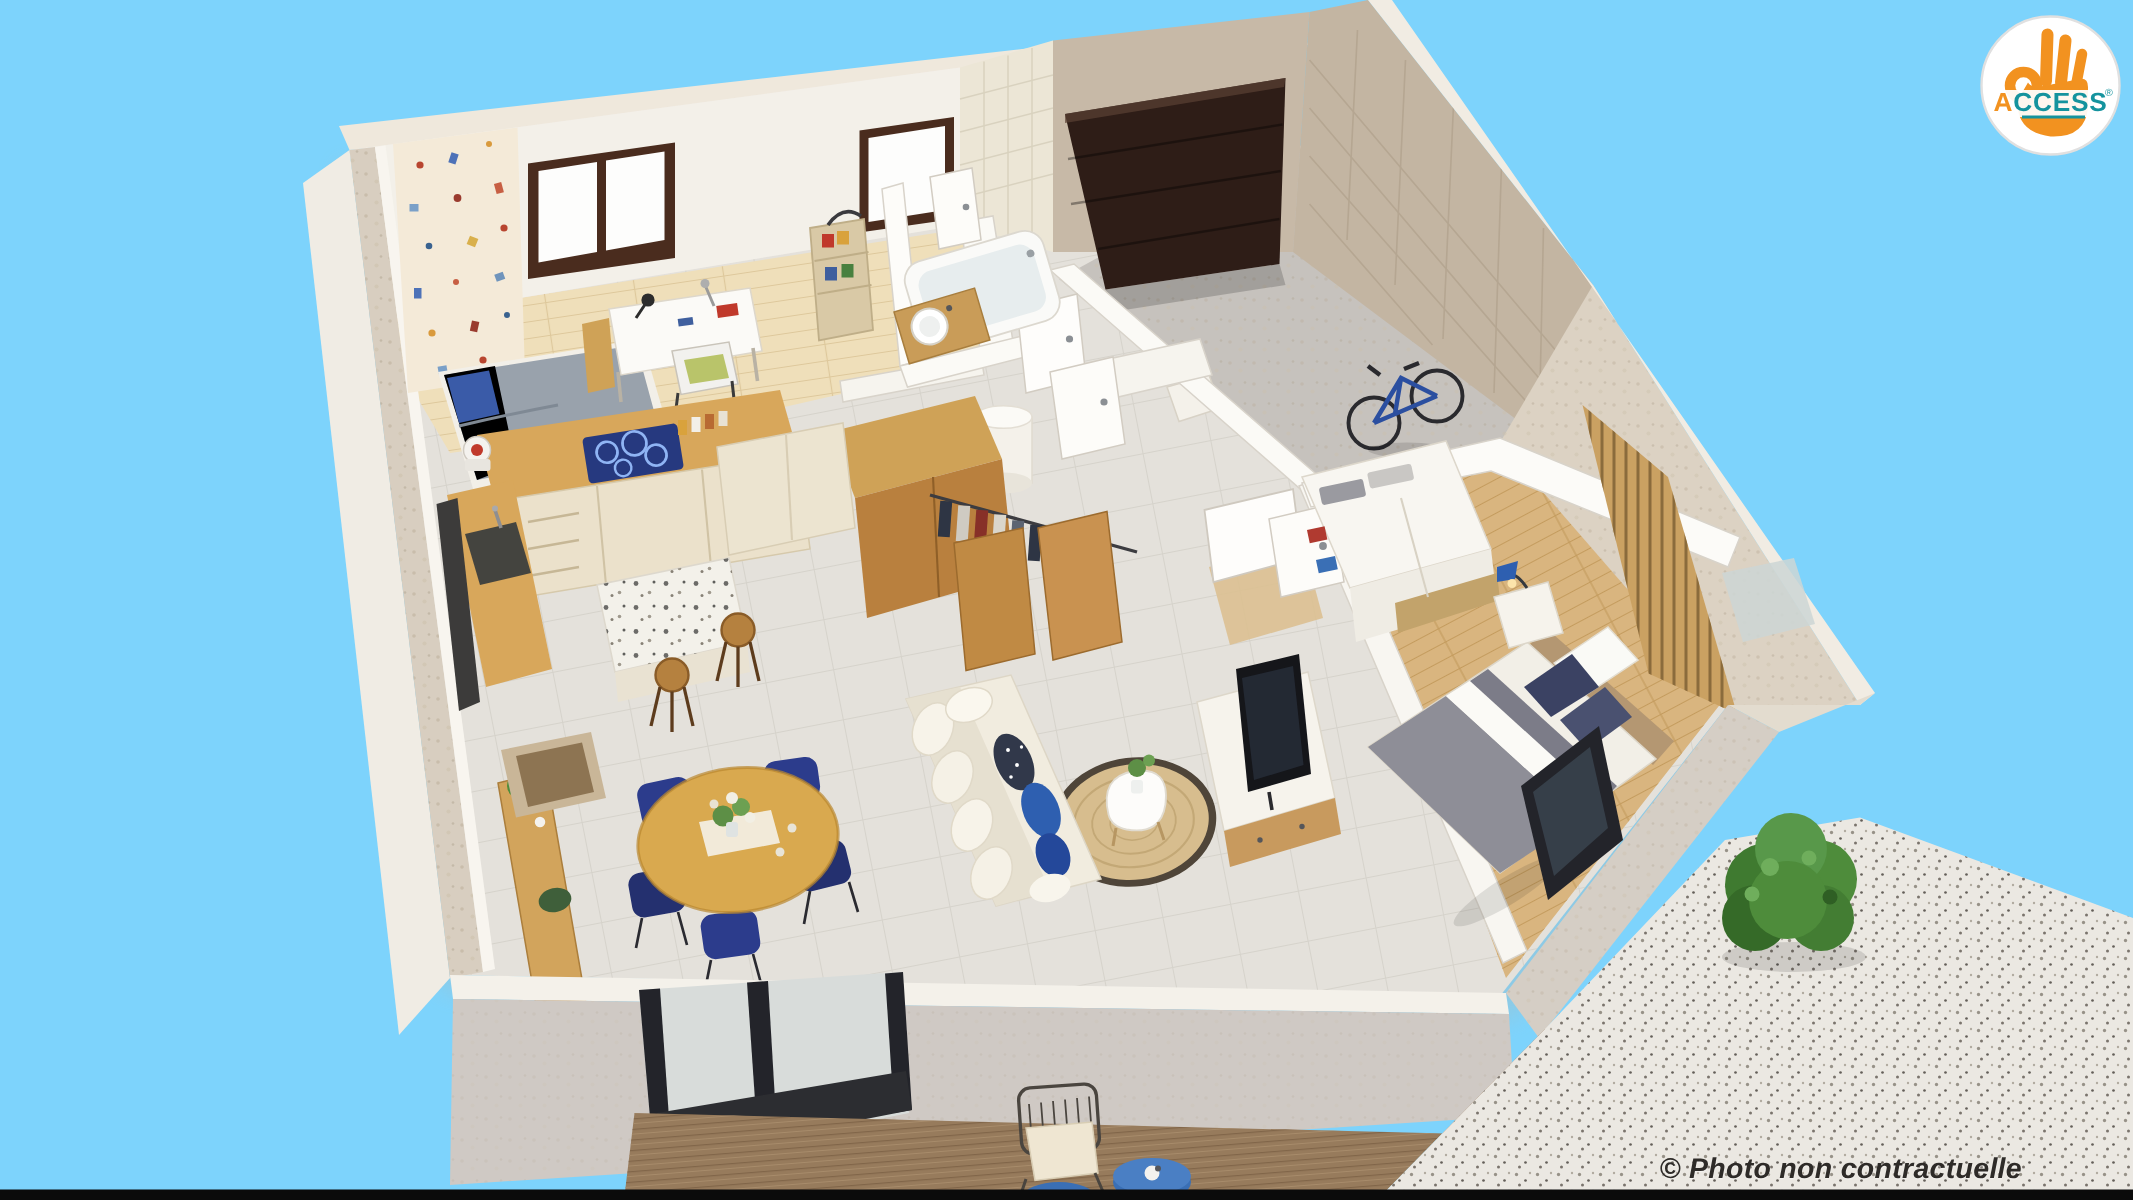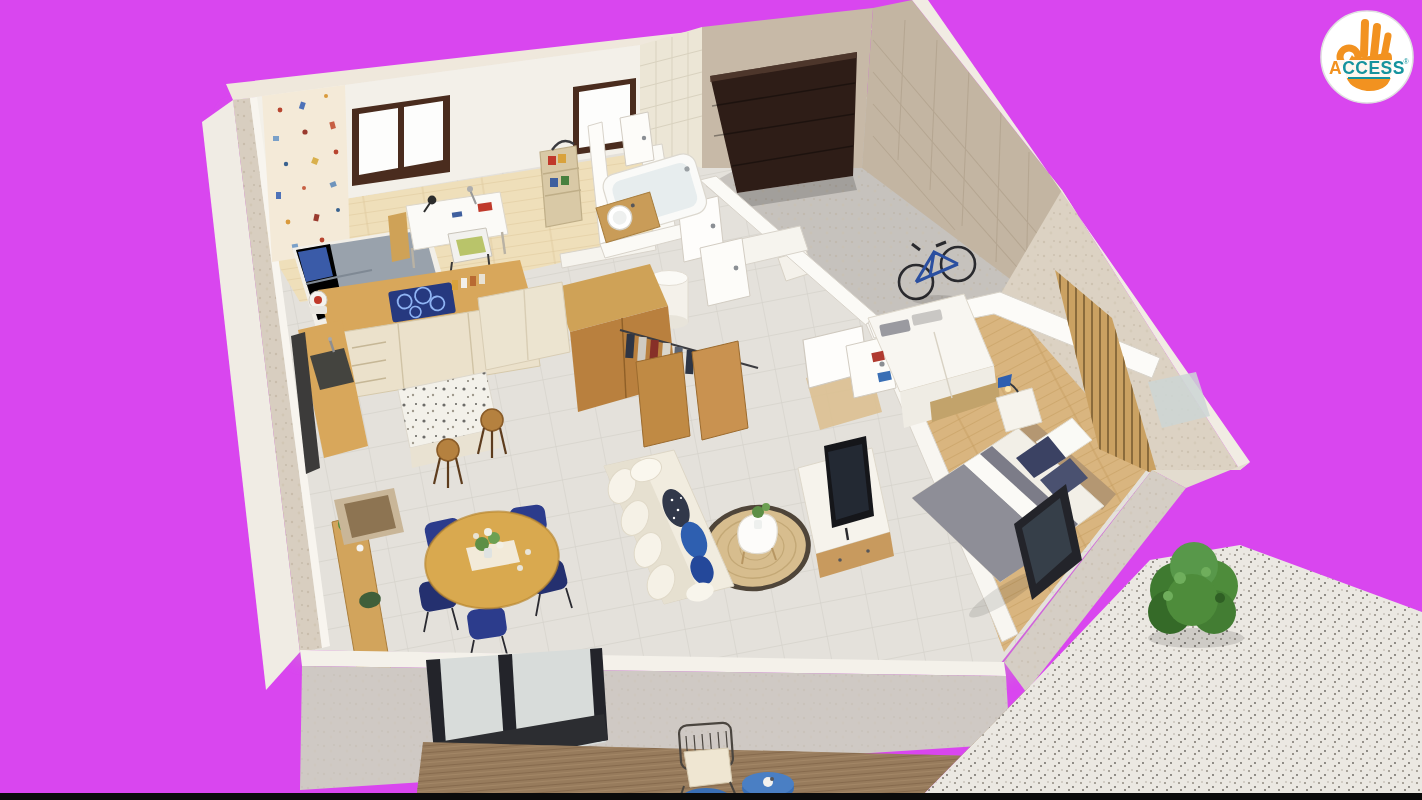--- a/index.html
+++ b/index.html
@@ -1,16 +1,16 @@
 <!DOCTYPE html>
 <html style="--logo-orange: #f29220; --logo_orange: #f29220; --logo-teal: #15939e; --logo_teal: #15939e; --caption: #2e2b28; --navy: #2c3c8c; --royal-blue: #2e5fb0; --royal_blue: #2e5fb0; --cooktop-blue: #26397f; --cooktop_blue: #26397f; --wood: #d8a75b; --oak-dark: #b9803e; --oak_dark: #b9803e; --slat-wood: #caa162; --slat_wood: #caa162; --bedroom-floor: #d9b57f; --bedroom_floor: #d9b57f; --kid-floor: #efdfba; --kid_floor: #efdfba; --tile-floor: #e4e1db; --tile_floor: #e4e1db; --garage-floor: #c6c2bd; --garage_floor: #c6c2bd; --garage-door: #2e1d17; --garage_door: #2e1d17; --brick: #c7b9a7; --travertine: #dcd2c3; --wall-white: #f7f4ef; --wall_white: #f7f4ef; --wall-tile: #ece6d6; --wall_tile: #ece6d6; --front-wall: #cfc9c4; --front_wall: #cfc9c4; --deck: #977b5c; --gravel: #ebe8e2; --jute: #d7bd8e; --sofa: #f1ecdf; --plant-green: #4e8c3b; --plant_green: #4e8c3b; --blanket-gray: #8e8e97; --blanket_gray: #8e8e97;"><head>
 <meta charset="utf-8">
 <style>
   html,body{margin:0;padding:0;background:#ffffff;}
-  .stage{position:relative;width:1422px;height:800px;overflow:hidden;background:#d946ef;
+  .stage{position:relative;width:1422px;height:800px;overflow:hidden;background:#7dd3fc;
          font-family:"Liberation Sans", sans-serif;}
   .stage svg{position:absolute;left:0;top:0;}
   .letterbox{position:absolute;left:0;bottom:0;width:1422px;height:7px;background:#0b0b0b;}
   .caption{position:absolute;top:769px;right:74px;font-style:italic;font-weight:700;
            font-size:19px;color:var(--caption,#2e2b28);letter-spacing:.2px;
            text-shadow:0 1px 1px rgba(255,255,255,.55);}
   .logo{position:absolute;left:1318px;top:8px;width:98px;height:98px;}
   .logo svg{position:static;}
   .brand-first{fill:var(--logo-orange,#f29220);}
   .brand-rest{fill:var(--logo-teal,#15939e);}
@@ -532,15 +532,16 @@
       <line x1="59" y1="19" x2="56" y2="47" stroke="var(--logo-orange,#f29220)" stroke-width="8" stroke-linecap="round"></line>
       <line x1="70" y1="28" x2="66" y2="49" stroke="var(--logo-orange,#f29220)" stroke-width="7" stroke-linecap="round"></line>
     </g>
     <rect x="13" y="52" width="72" height="18" rx="3" fill="#ffffff" opacity=".93"></rect>
     <text x="49" y="66" text-anchor="middle" font-family="Liberation Sans, sans-serif" font-size="17.5" font-weight="bold" letter-spacing="0.5"><tspan class="brand-first">A</tspan><tspan class="brand-rest">CCESS</tspan></text>
     <text x="88" y="56" text-anchor="middle" font-size="7" fill="var(--logo-teal,#15939e)">®</text>
     <rect x="30" y="69" width="42" height="2" fill="var(--logo-teal,#15939e)"></rect>
   </svg>
 </div>
 
+<div class="caption">© Photo non contractuelle</div>
 
 <div class="letterbox"></div>
 </div>
 
 </body></html>

